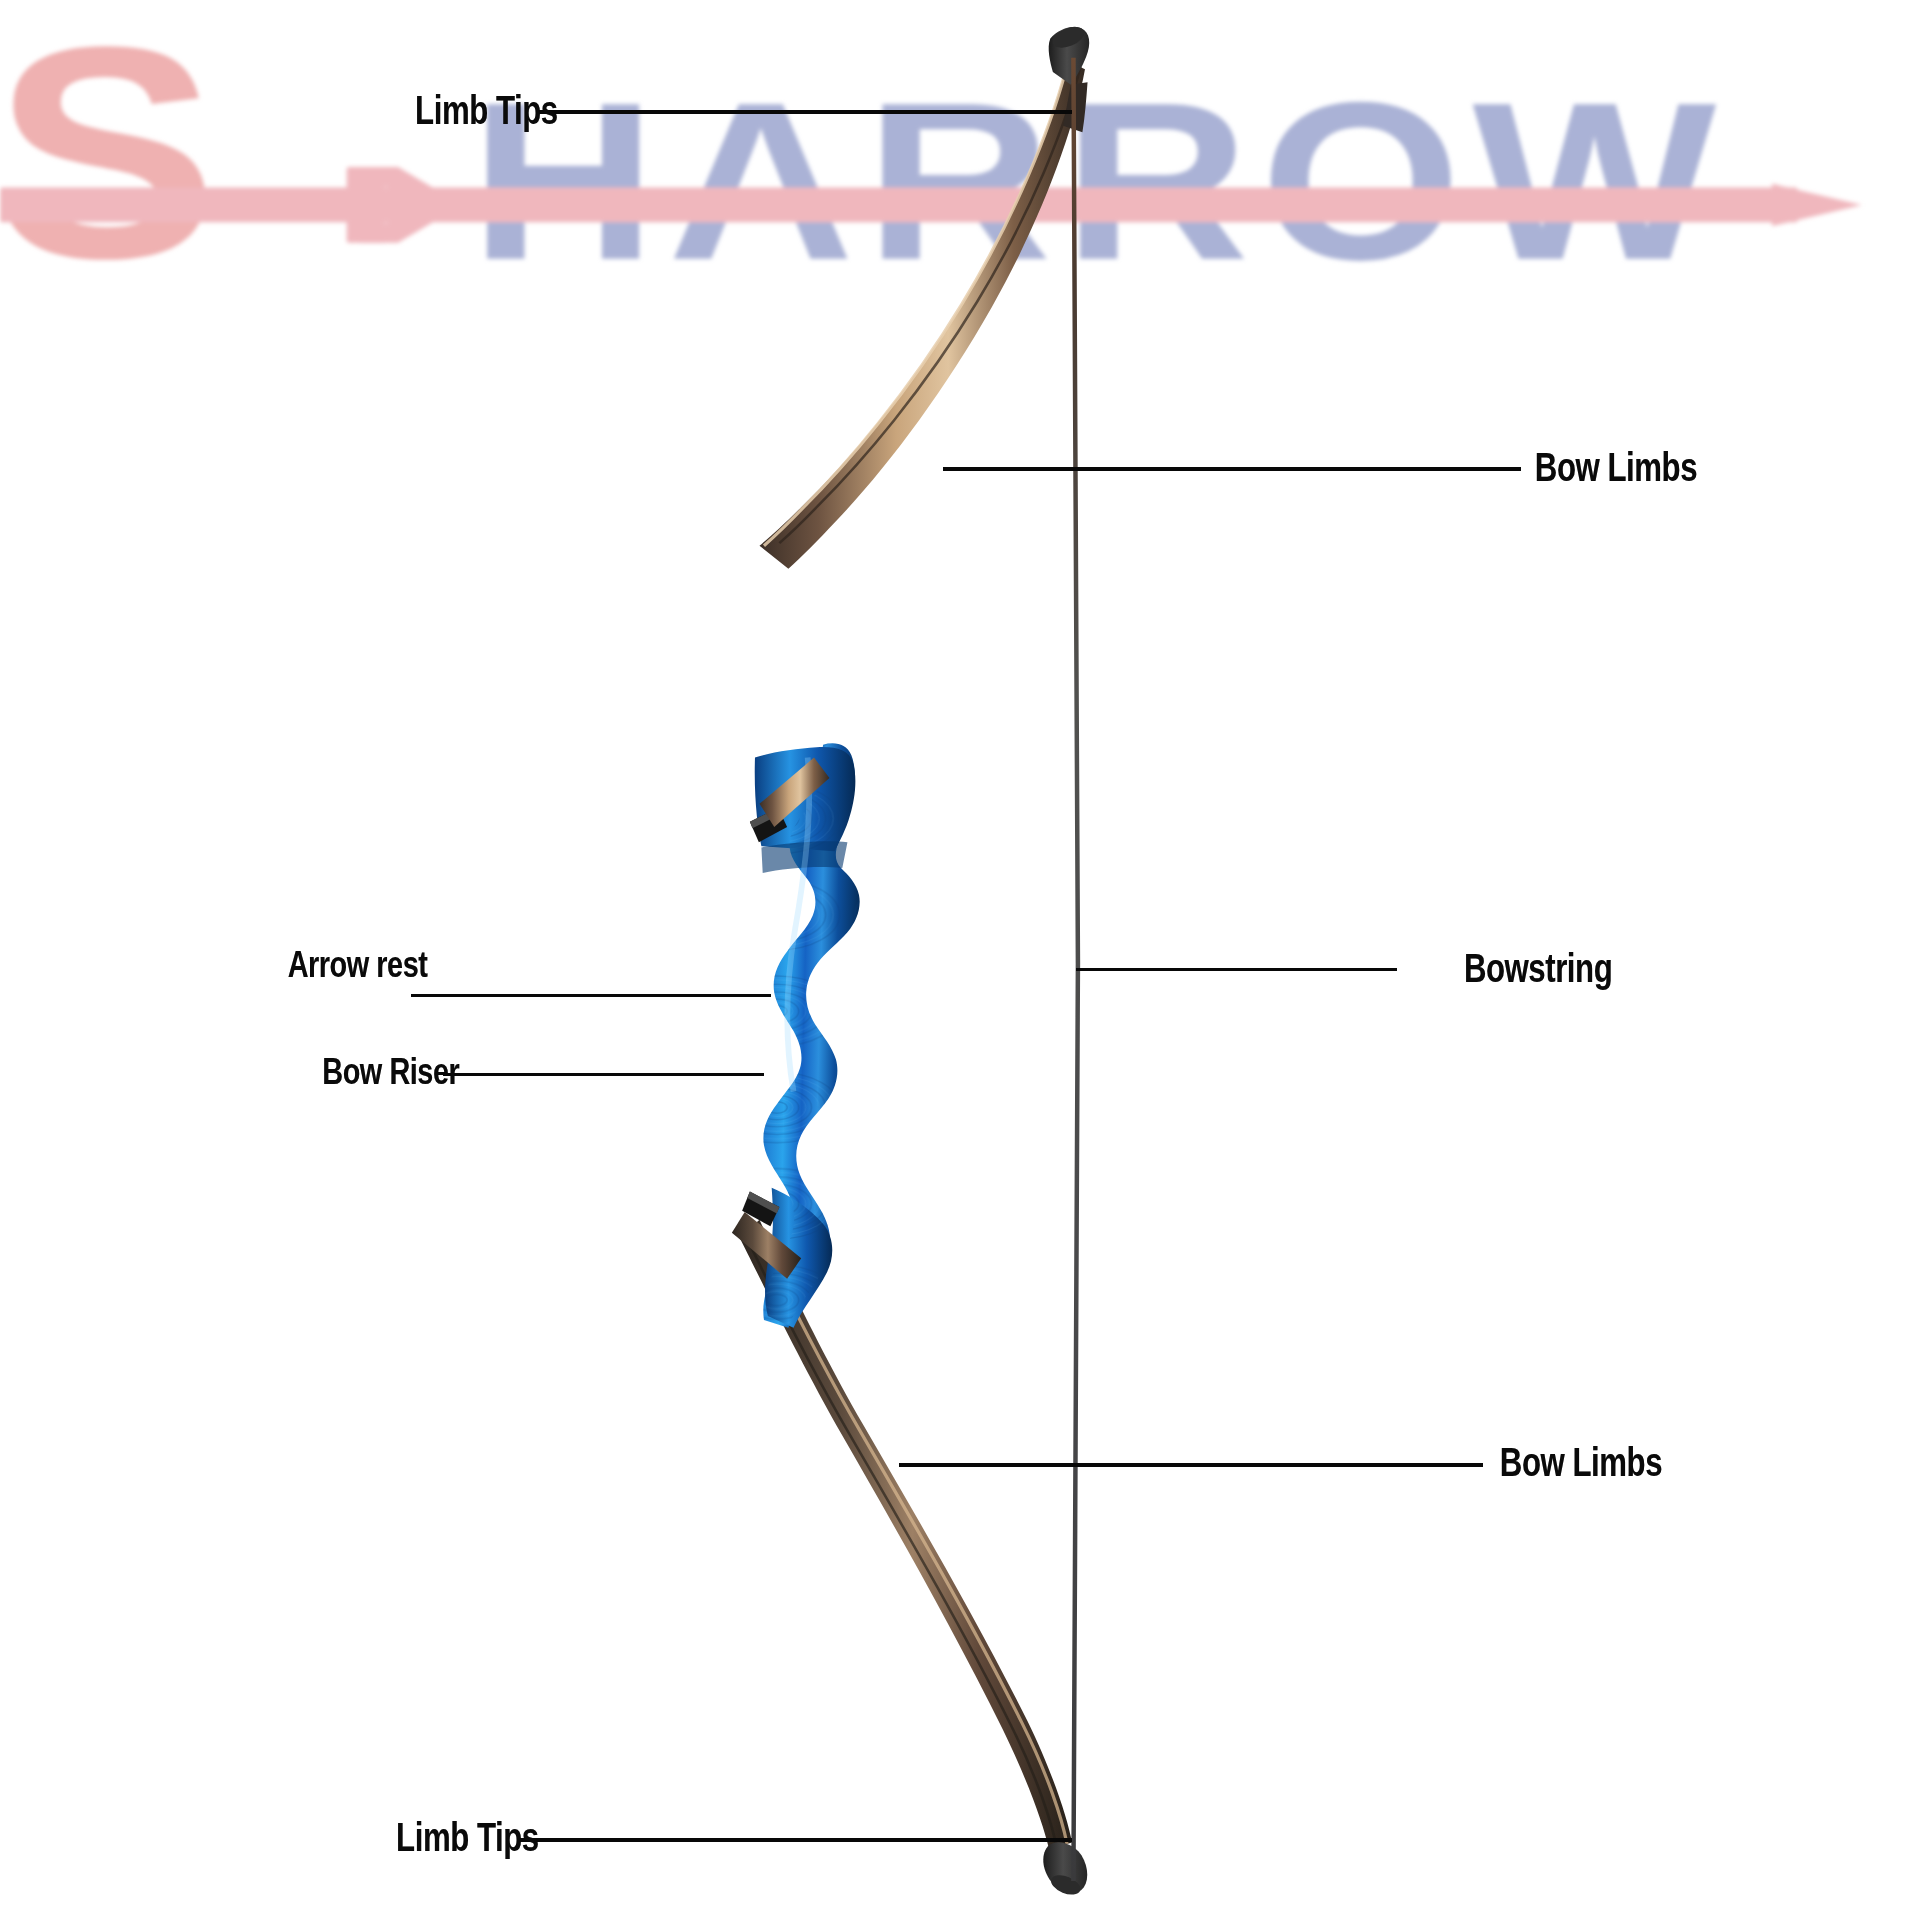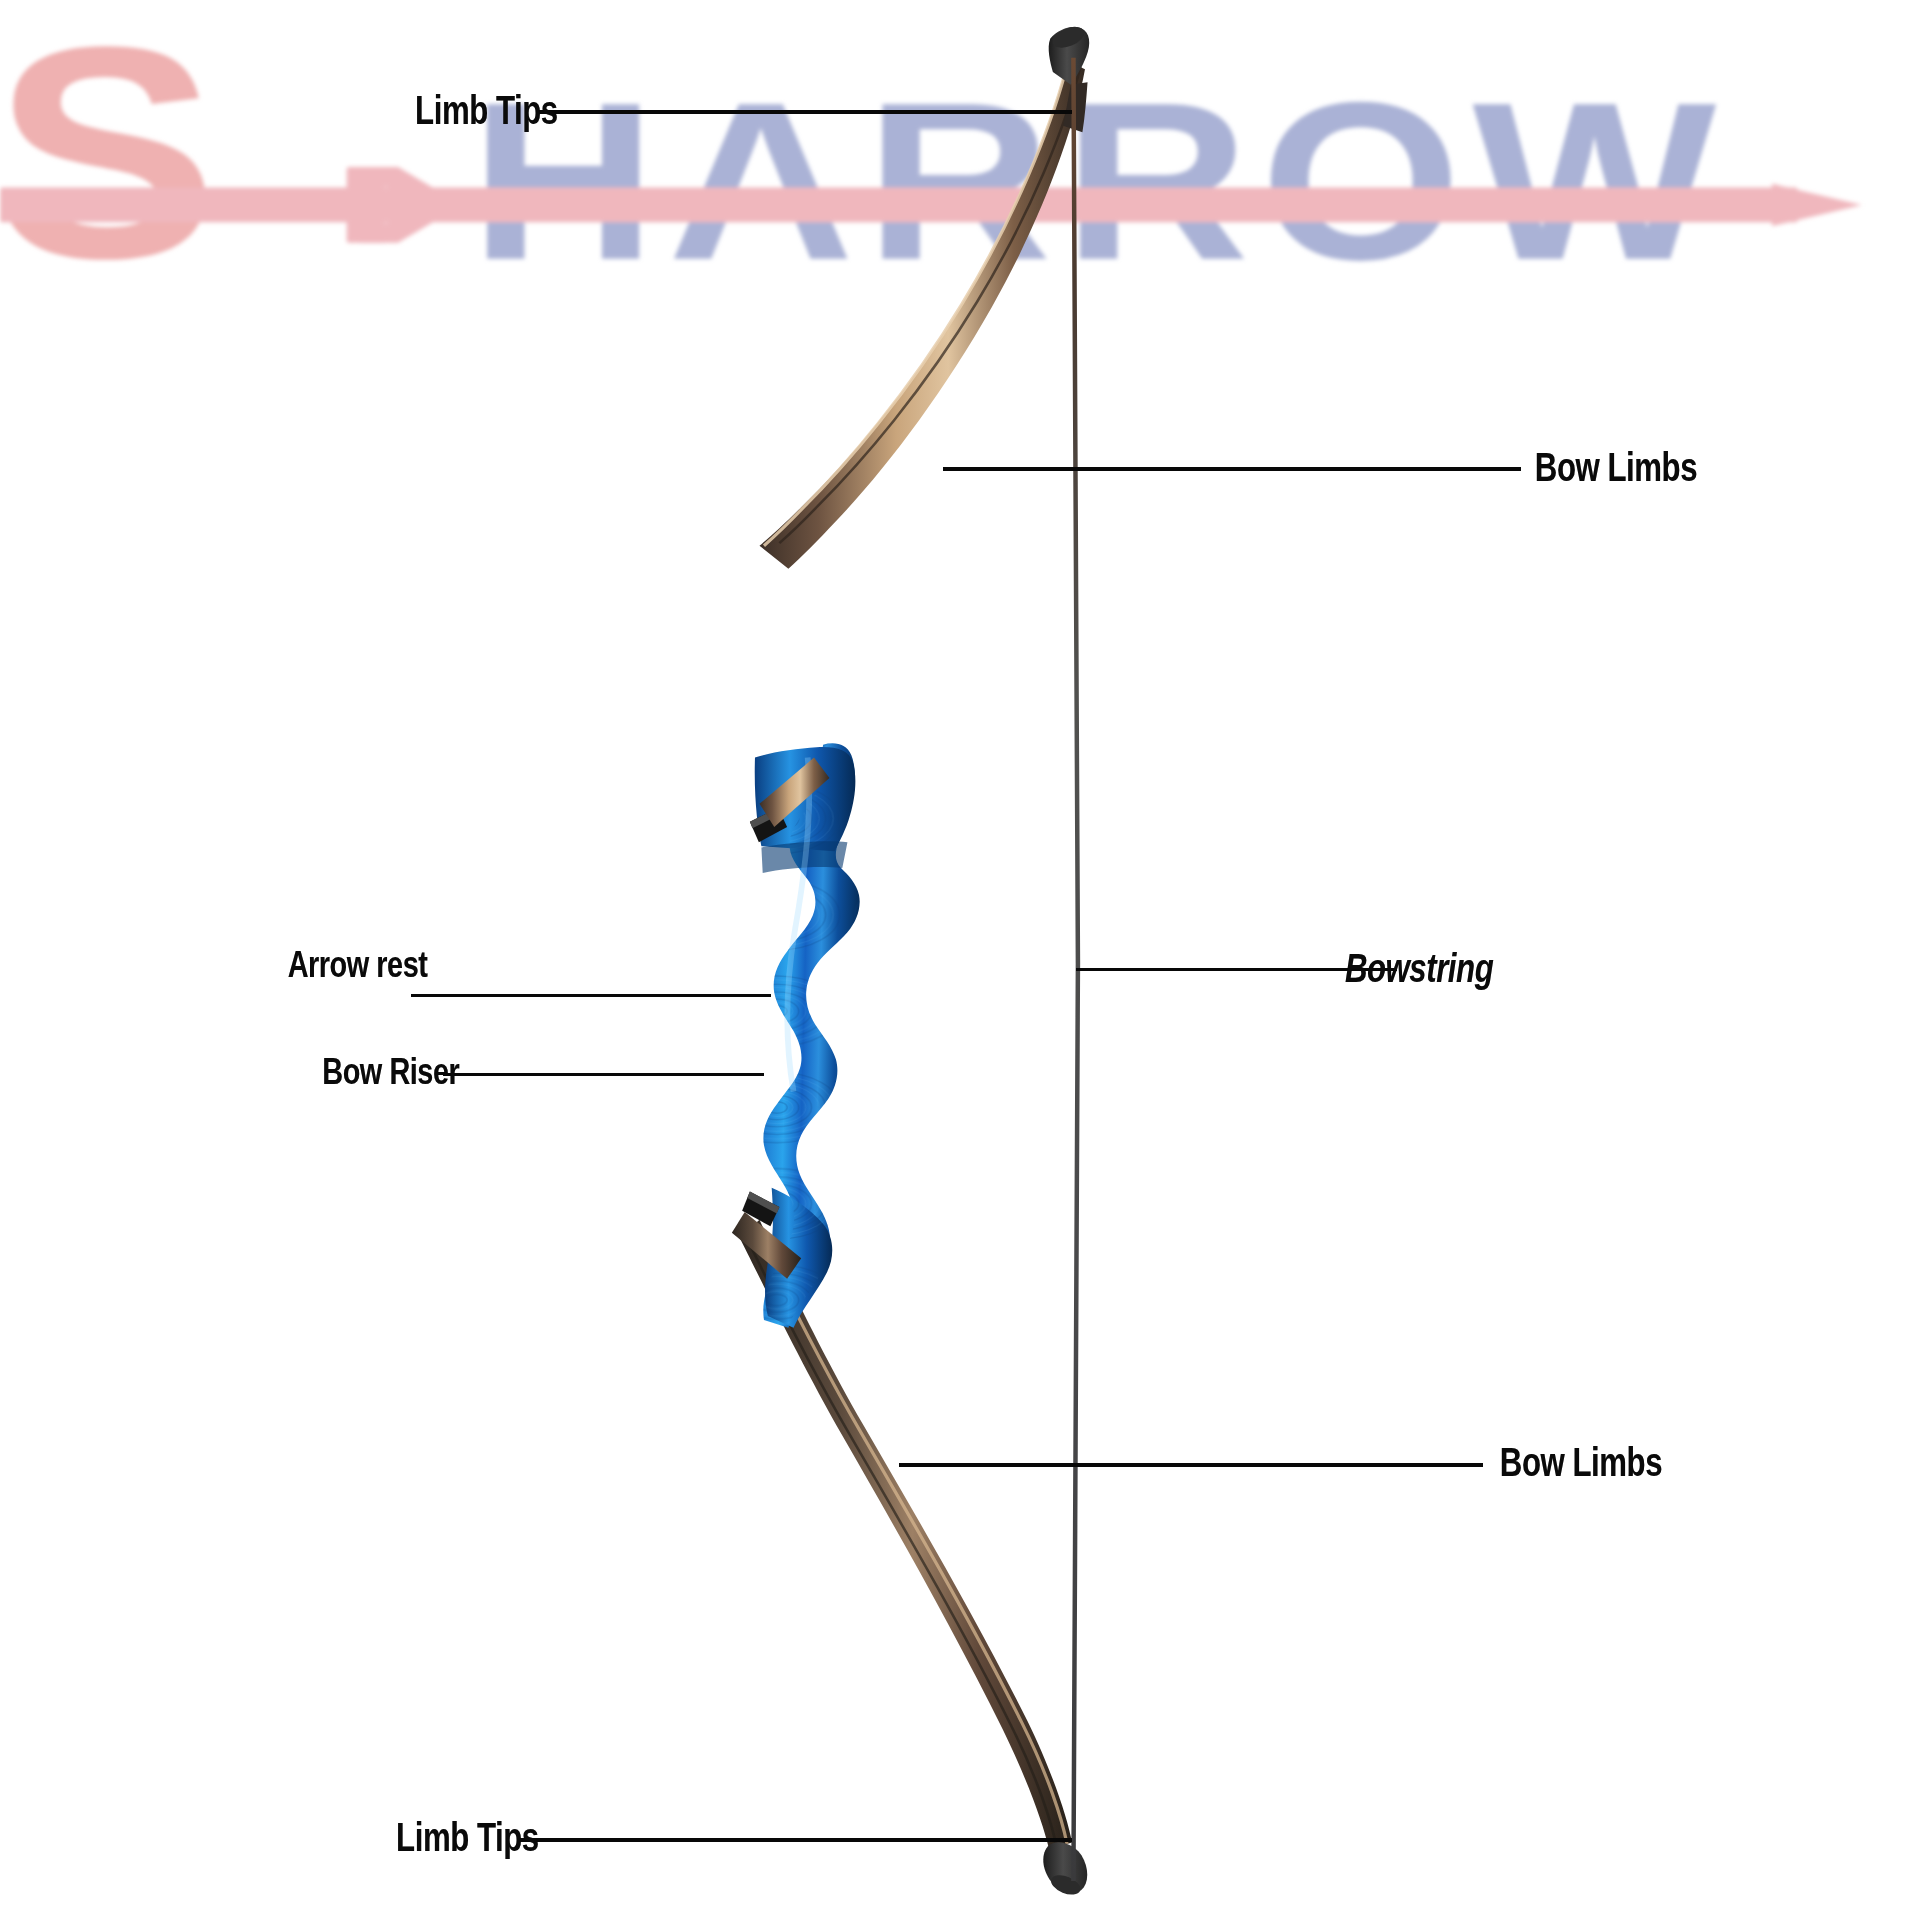--- a/index.html
+++ b/index.html
@@ -332,21 +332,21 @@
   <div class="leader" style="left:520px;top:1838px;width:552px;"></div>
 
   <div class="callout lcaption" style="left: 395px; top: 90px;">
     <span class="lbl">Limb Tips</span>
   </div>
 
   <div class="callout rcaption" style="left:1512px;top:447px;">
     <span class="lbl">Bow Limbs</span>
   </div>
 
-  <div class="callout rcaption" style="left:1324px;top:948px;font-style:italic;">
+  <div class="callout rcaption" style="left:1443px;top:948px;">
     <span class="lbl">Bowstring</span>
   </div>
 
   <div class="callout lcaption" style="left: 268px; top: 946px;">
     <span class="lbl sm">Arrow rest</span>
   </div>
 
   <div class="callout lcaption" style="left: 303px; top: 1053px; text-align: right;">
     <span class="lbl sm">Bow Riser</span>
   </div>

